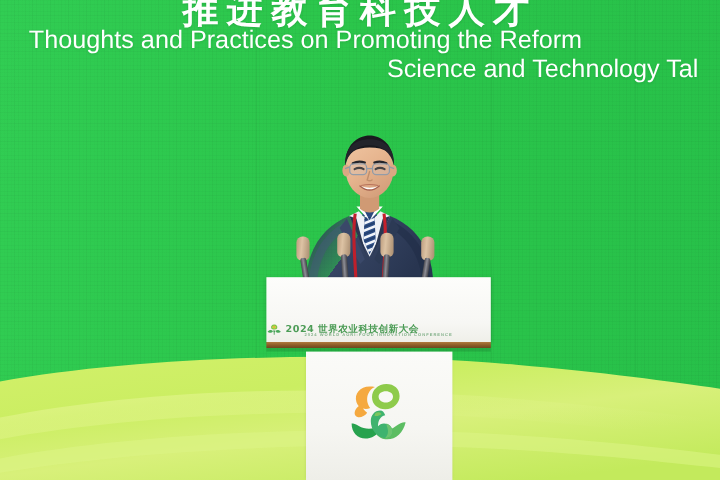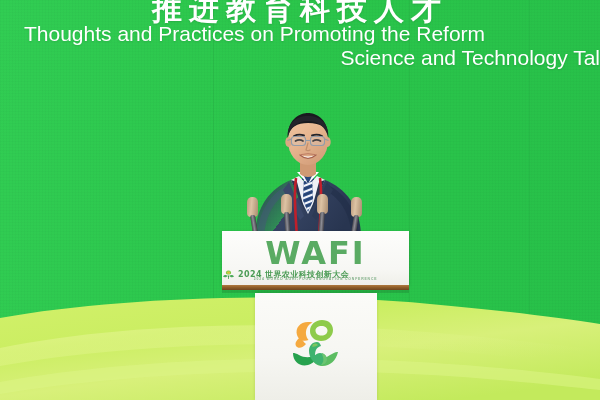--- a/index.html
+++ b/index.html
@@ -44,21 +44,21 @@
   }
   #headline-en {
     position:absolute; left:0; top:28px; width:600px;
   }
   .en-line {
     color:#ffffff; font-weight:400; white-space:nowrap;
     font-size:21px; line-height:24px;
     text-shadow:0 1px 2px rgba(0,60,20,0.14);
   }
   #en-line-1 { text-align:left; padding-left:24px; }
-  #en-line-2 { text-align:right; padding-right:0px; }
+  #en-line-2 { text-align:right; padding-right:18px; }
 
   
   #wave { position:absolute; left:0; bottom:0; width:600px; height:110px; }
 
   
   #speaker { position:absolute; left:243px; top:108px; width:130px; height:130px; }
 
   
   .mic { position:absolute; }
   .mic .foam {
@@ -255,21 +255,20 @@
     <div class="foam"></div>
     <div class="stem" style="transform:rotate(4deg); transform-origin:top center;"></div>
   </div>
   <div class="mic" style="left:351px; top:197px;">
     <div class="foam"></div>
     <div class="stem" style="transform:rotate(9deg); transform-origin:top center;"></div>
   </div>
 
   <div id="podium-top">
 
-    <div id="wafi-wordmark">WAFI</div>
 
     <div id="wafi-sub-row">
       <svg width="13" height="11" viewBox="0 0 26 22">
         <path d="M13,3 C9,3 7,6 8,9 C9.6,11.4 13,11 13,11 C13,11 16.4,11.4 18,9 C19,6 17,3 13,3 Z" fill="#7cc142"></path>
         <path d="M13,4.5 C15.5,4.5 17,6.5 16.4,8.4 C15.4,10 13,9.8 13,9.8 C13,9.8 10.6,10 9.6,8.4 C9,6.5 10.5,4.5 13,4.5 Z" fill="#b9d94c"></path>
         <path d="M2,15 C5,11 9,11.5 11,14 C9,17 4.5,17.6 2,15 Z" fill="#4aa85a"></path>
         <path d="M24,15 C21,11 17,11.5 15,14 C17,17 21.5,17.6 24,15 Z" fill="#4aa85a"></path>
         <path d="M11,13 C12.2,15 12.6,17.6 12.3,20 L13.7,20 C13.4,17.6 13.8,15 15,13 Z" fill="#3f9a4f"></path>
         <circle cx="13" cy="7" r="1.6" fill="#f0a73a"></circle>
       </svg>

